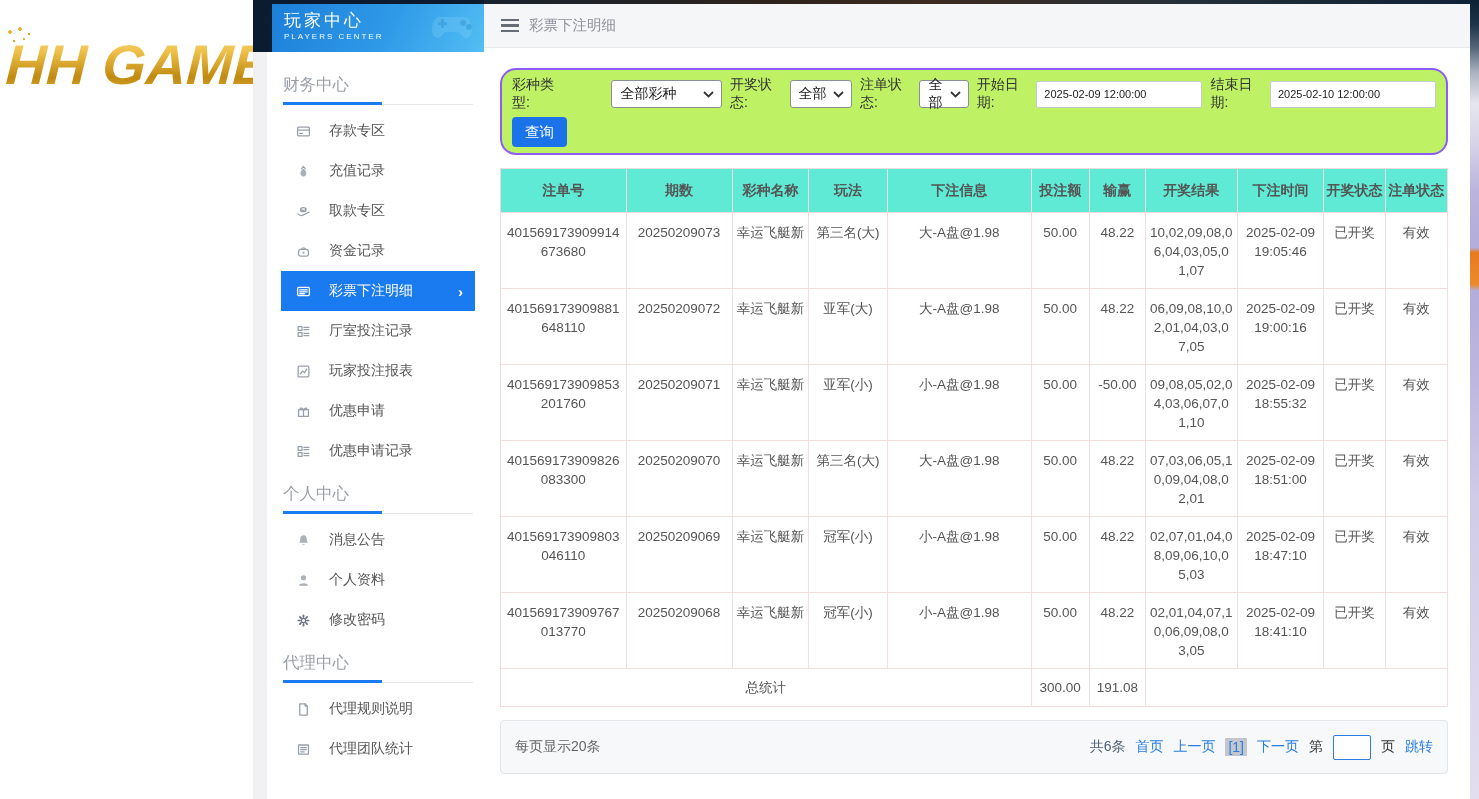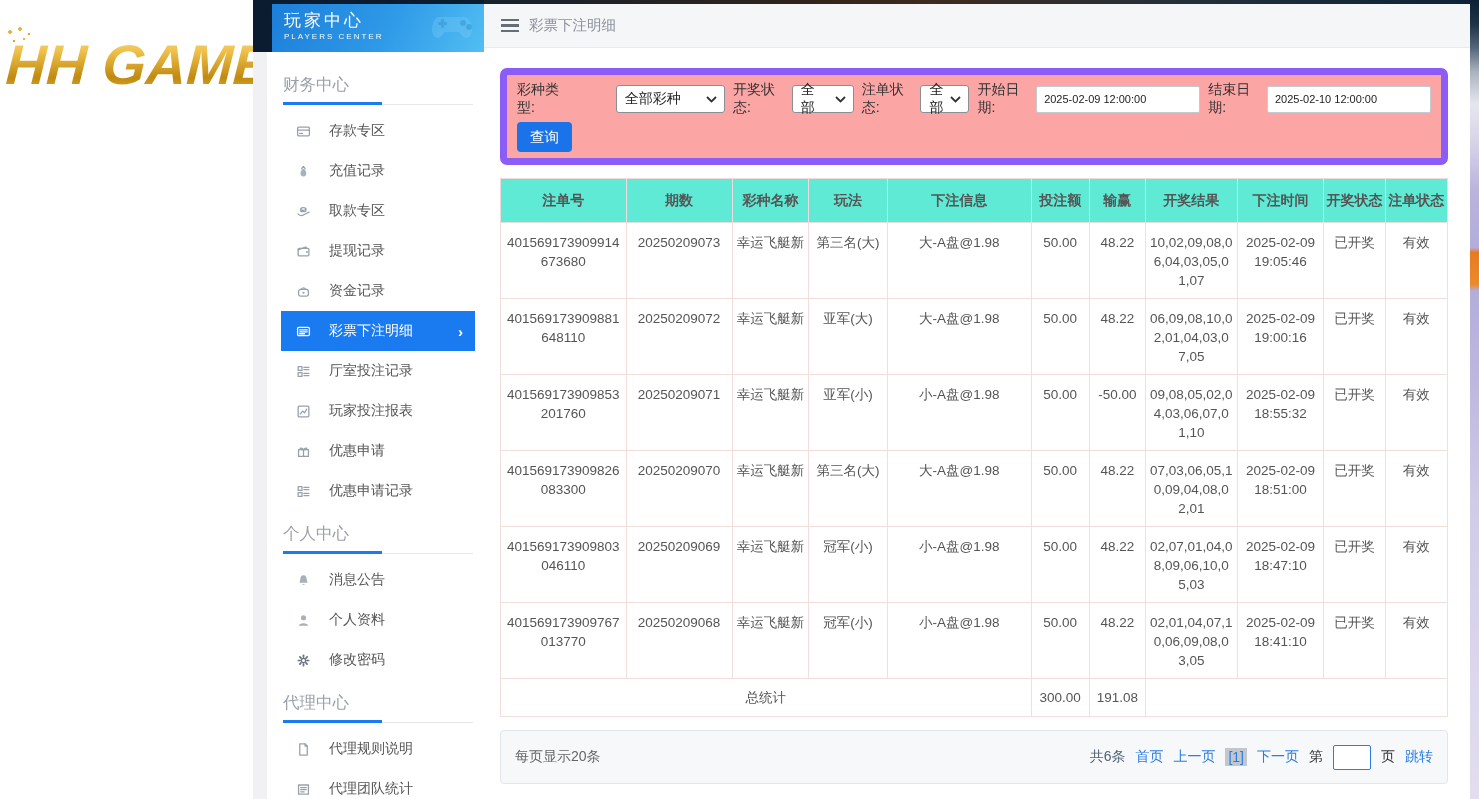--- a/index.html
+++ b/index.html
@@ -45,21 +45,21 @@
   
   .main { position:absolute; left:484px; top:0; right:0; height:100%; background:#fff; }
   .top-strip { height:4px; background:linear-gradient(90deg,#17222d 0%,#2e231d 30%,#3d2a20 45%,#243039 70%,#0e2238 100%); }
   .title-bar { height:44px; background:#f5f6f8; border-bottom:1px solid #e9eaec; display:flex; align-items:center;
           gap:10px; padding-left:17px; color:#8b909a; font-size:14.5px; }
   .hamburger { width:18px; height:13px; display:flex; flex-direction:column; justify-content:space-between; cursor:pointer; }
   .hamburger span { display:block; height:2.4px; background:#676d75; }
 
   .content { padding:20px 0 0 16px; }
 
-  .filter-panel { width:948px; border:7px solid #8b5cf6; background:#fca5a5; border-radius:7px; padding:6px 10px; }
+  .filter-panel { width:948px; border:2px solid #8b5cf6; background:#bef264; border-radius:16px; padding:6px 10px; }
   .f-row { display:flex; align-items:center; }
   .f-row + .f-row { margin-top:5px; }
   .f-label { font-size:14px; color:#333; margin-right:4px; }
   .f-label + .f-label, .gap { margin-left:8px; }
   .f-select { height:28px; background:#fff; border:1px solid #8a8f96; border-radius:3px; display:inline-flex;
           align-items:center; justify-content:space-between; padding:0 7px 0 8px; font-size:14px; color:#222; cursor:pointer; }
   .f-select svg { margin-left:6px; flex:none; }
   .w1{width:118px;margin-left:40px;} .w2{width:66px;} .w3{width:52px;}
   .f-input { height:27px; width:178px; border:1px solid #c4cad2; border-radius:2px; background:#fff; font-size:11px;
           color:#222; padding:0 7px; font-family:inherit; }
@@ -146,30 +146,20 @@
             <path d="M1.8 9.2 C4 11.4 6.4 11 8.2 9.6 L12.2 7.6"></path>
             <ellipse cx="6.8" cy="4.6" rx="2.4" ry="1.3"></ellipse>
             <path d="M4.4 4.6 v2 c0 .8 4.8 .8 4.8 0 v-2"></path>
           </svg>
         </span>
         <span>取款专区</span>
       </div>
       <div class="nav-item">
         <span class="nav-icon">
           <svg width="15" height="15" viewBox="0 0 14 14" fill="none" stroke="#98a1ab" stroke-width="1.2" stroke-linecap="round" stroke-linejoin="round">
-            <rect x="2" y="4" width="10" height="7" rx="1"></rect>
-            <path d="M2 5.5 L9 2.8 L10 4"></path>
-            <circle cx="10.2" cy="7.5" r="0.9" fill="#98a1ab" stroke="none"></circle>
-          </svg>
-        </span>
-        <span>提现记录</span>
-      </div>
-      <div class="nav-item">
-        <span class="nav-icon">
-          <svg width="15" height="15" viewBox="0 0 14 14" fill="none" stroke="#98a1ab" stroke-width="1.2" stroke-linecap="round" stroke-linejoin="round">
             <rect x="2.4" y="5" width="9.2" height="6.4" rx="2"></rect>
             <path d="M4.8 5 Q7 2.2 9.2 5"></path>
             <circle cx="7" cy="8.2" r="1" fill="#98a1ab" stroke="none"></circle>
           </svg>
         </span>
         <span>资金记录</span>
       </div>
       <div class="nav-item active">
         <span class="nav-icon">
           <svg width="15" height="15" viewBox="0 0 14 14" fill="none" stroke="#98a1ab" stroke-width="1.2" stroke-linecap="round" stroke-linejoin="round">

